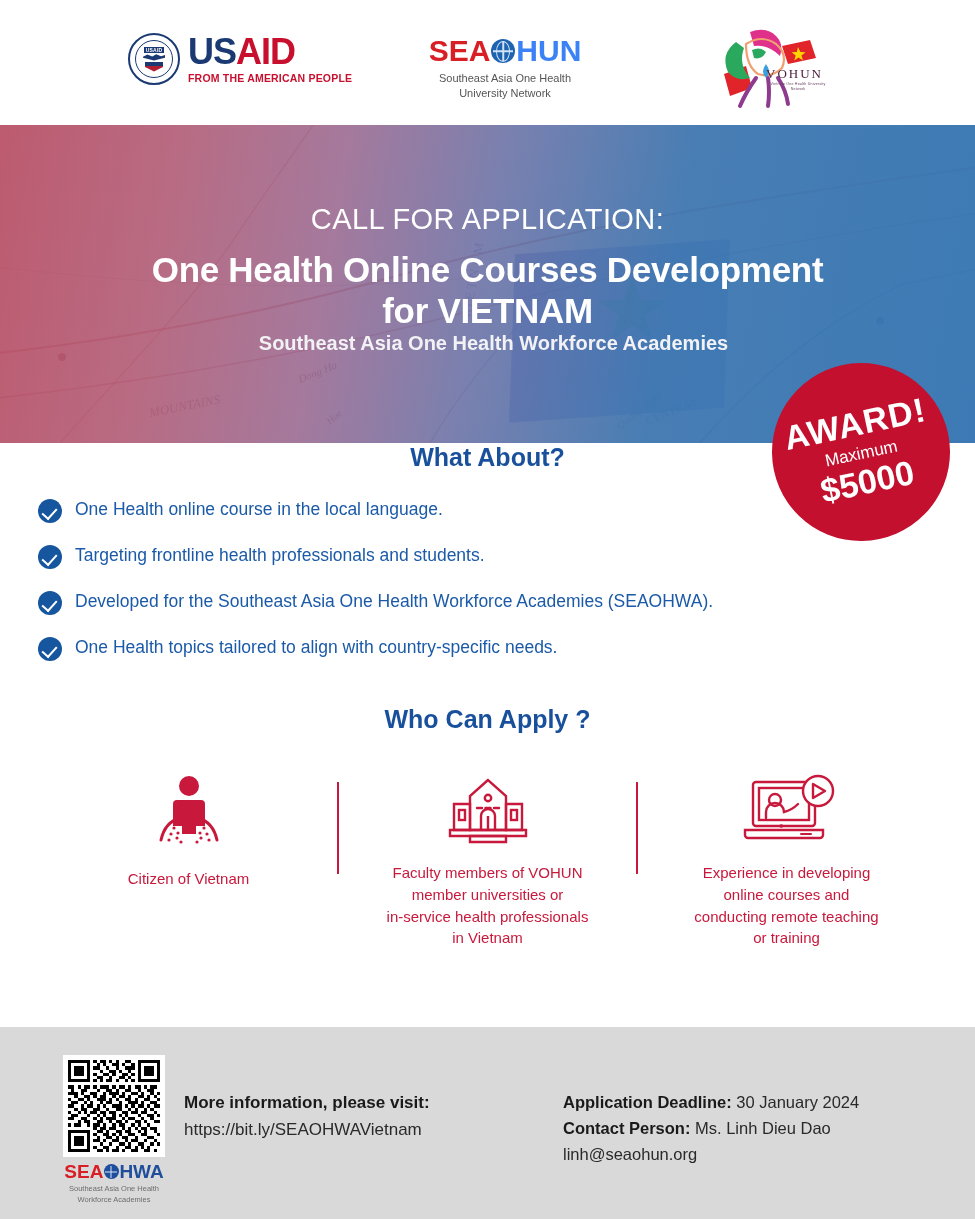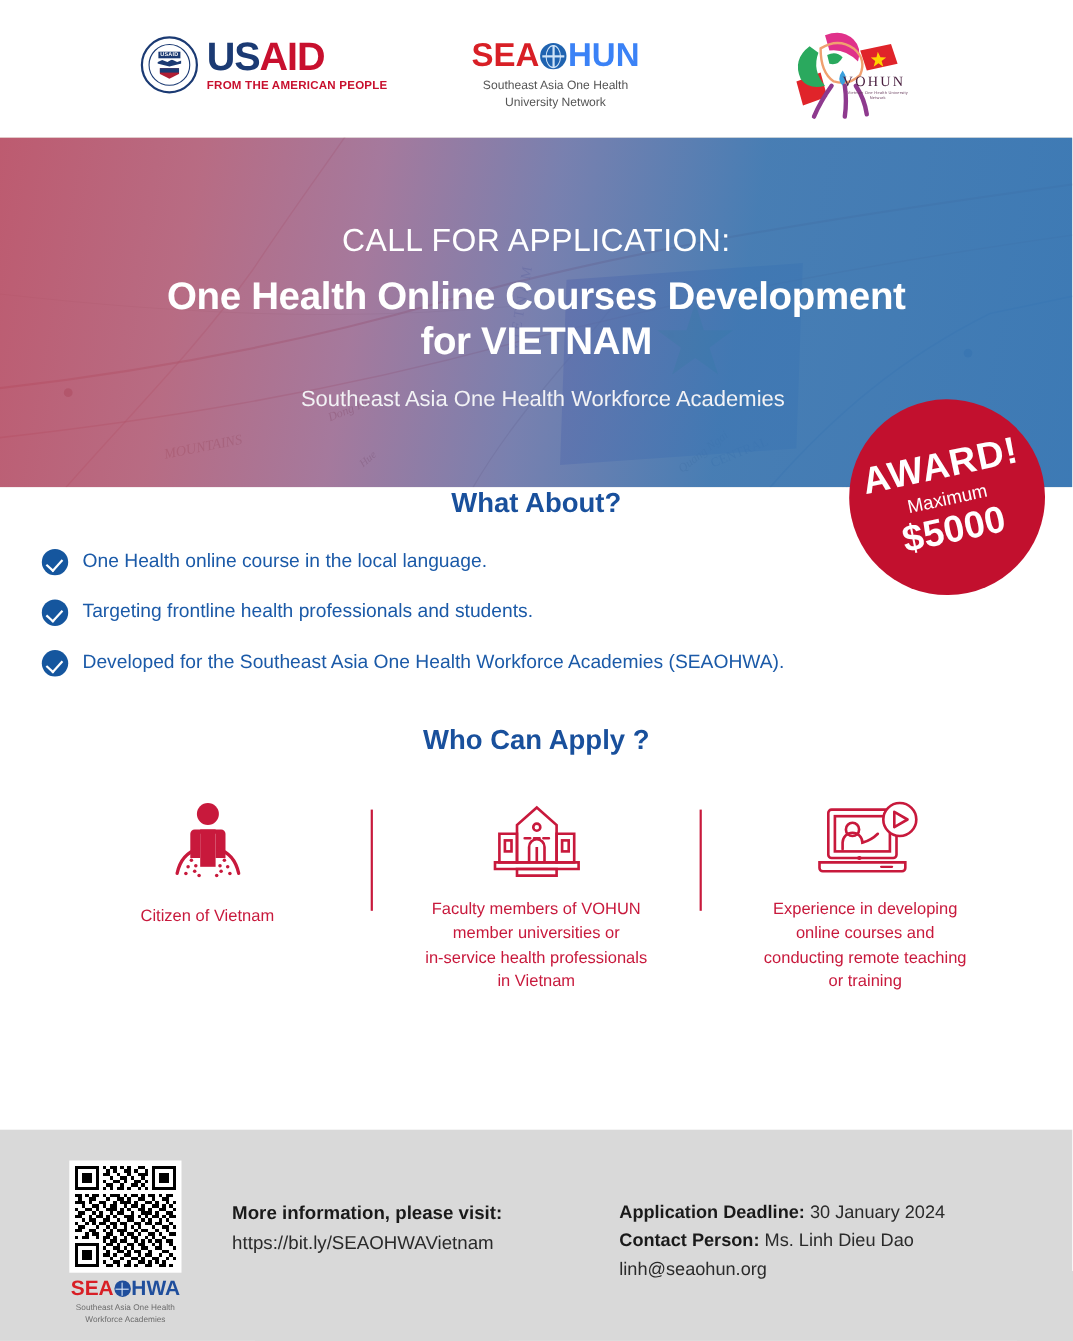--- a/index.html
+++ b/index.html
@@ -72,21 +72,21 @@
   }
   .hero-flag { position:absolute; left:512px; top:122px; width:215px; height:168px;
      background: linear-gradient(135deg, rgba(78,80,150,.55), rgba(70,95,165,.45));
      transform: skewY(-6deg) rotate(2deg); }
   .hero-star { position:absolute; left:596px; top:150px; width:72px; height:72px;
      background:#4f8f7a; opacity:.85;
      clip-path: polygon(50% 0%,61% 35%,98% 35%,68% 57%,79% 91%,50% 70%,21% 91%,32% 57%,2% 35%,39% 35%); }
   .hero-content { position:relative; z-index:5; text-align:center; padding-top: 78px; }
   .hero-kicker { color:#fff; font-size: 29px; letter-spacing: .4px; font-weight: 400; }
   .hero-title { color:#fff; font-size: 35px; font-weight: 800; line-height: 1.17; margin-top: 14px; letter-spacing:-.3px; }
-  .hero-sub { color:#f2f2f5; font-size: 20px; margin-top: 20px; font-weight:400;padding-left:12px; }
+  .hero-sub { color:#f2f2f5; font-size: 20px; font-weight:700;padding-left:12px; }
 
   
   .award {
     position:absolute; left: 772px; top: 363px; width: 178px; height: 178px;
     border-radius: 50%; background: #c2102e; z-index: 40;
     display:flex; flex-direction:column; align-items:center; justify-content:center;
     transform: rotate(-12deg); color:#fff; text-align:center;
   }
   .award-1 { font-size: 34px; font-weight: 800; letter-spacing: 1px; line-height:1; }
   .award-2 { font-size: 17px; font-weight: 400; margin-top: 4px; }
@@ -127,21 +127,21 @@
   .qr svg { display:block; }
   .seaohwa { margin-top: 5px; }
   .seaohwa-word { font-size: 19px; font-weight: 800; line-height:1; display:flex; align-items:center; justify-content:center; }
   .seaohwa-word .a { color:#d81f26; }
   .seaohwa-word .b { color:#1f4e9c; }
   .globe-sm { width:15px; height:15px; border-radius:50%; background:#1f4e9c; position:relative; margin:0 .5px; flex:none;}
   .globe-sm::before{content:"";position:absolute;left:50%;top:1.5px;bottom:1.5px;width:1px;background:#d9e6f7;transform:translateX(-50%);}
   .globe-sm::after{content:"";position:absolute;left:1.5px;right:1.5px;top:50%;height:1px;background:#d9e6f7;transform:translateY(-50%);}
   .seaohwa-sub { font-size: 7.5px; color:#6d6d6d; line-height: 1.4; margin-top: 3px; }
 
-  .f-mid { position:absolute; left: 211px; top: 66px; }
+  .f-mid { position:absolute; left: 184px; top: 66px; }
   .f-mid .b1 { font-size: 17px; font-weight: 800; color:#1a1a1a; }
   .f-mid .b2 { font-size: 17px; color:#2a2a2a; margin-top: 7px; }
   .f-right { position:absolute; left: 563px; top: 66px; }
   .f-right .line { font-size: 16.5px; color:#2a2a2a; margin-bottom: 7px; }
   .f-right .line b { font-weight: 800; color:#1a1a1a; }
 </style>
 </head>
 <body>
 
 <div class="page">
@@ -247,20 +247,24 @@
       <span class="check"></span>
       <span class="bullet-text">One Health online course in the local language.</span>
     </div>
     <div class="bullet">
       <span class="check"></span>
       <span class="bullet-text">Targeting frontline health professionals and students.</span>
     </div>
     <div class="bullet">
       <span class="check"></span>
       <span class="bullet-text">Developed for the Southeast Asia One Health Workforce Academies (SEAOHWA).</span>
+    </div>
+    <div class="bullet">
+      <span class="check"></span>
+      <span class="bullet-text">One Health topics tailored to align with country-specific needs.</span>
     </div>
   </div>
 
   <div class="sec-title" id="who-title">Who Can Apply ?</div>
 
   <div class="who-row">
 
     <div class="who-col c1">
       <div class="who-icon">
         <svg width="84" height="72" viewBox="0 0 84 72">

